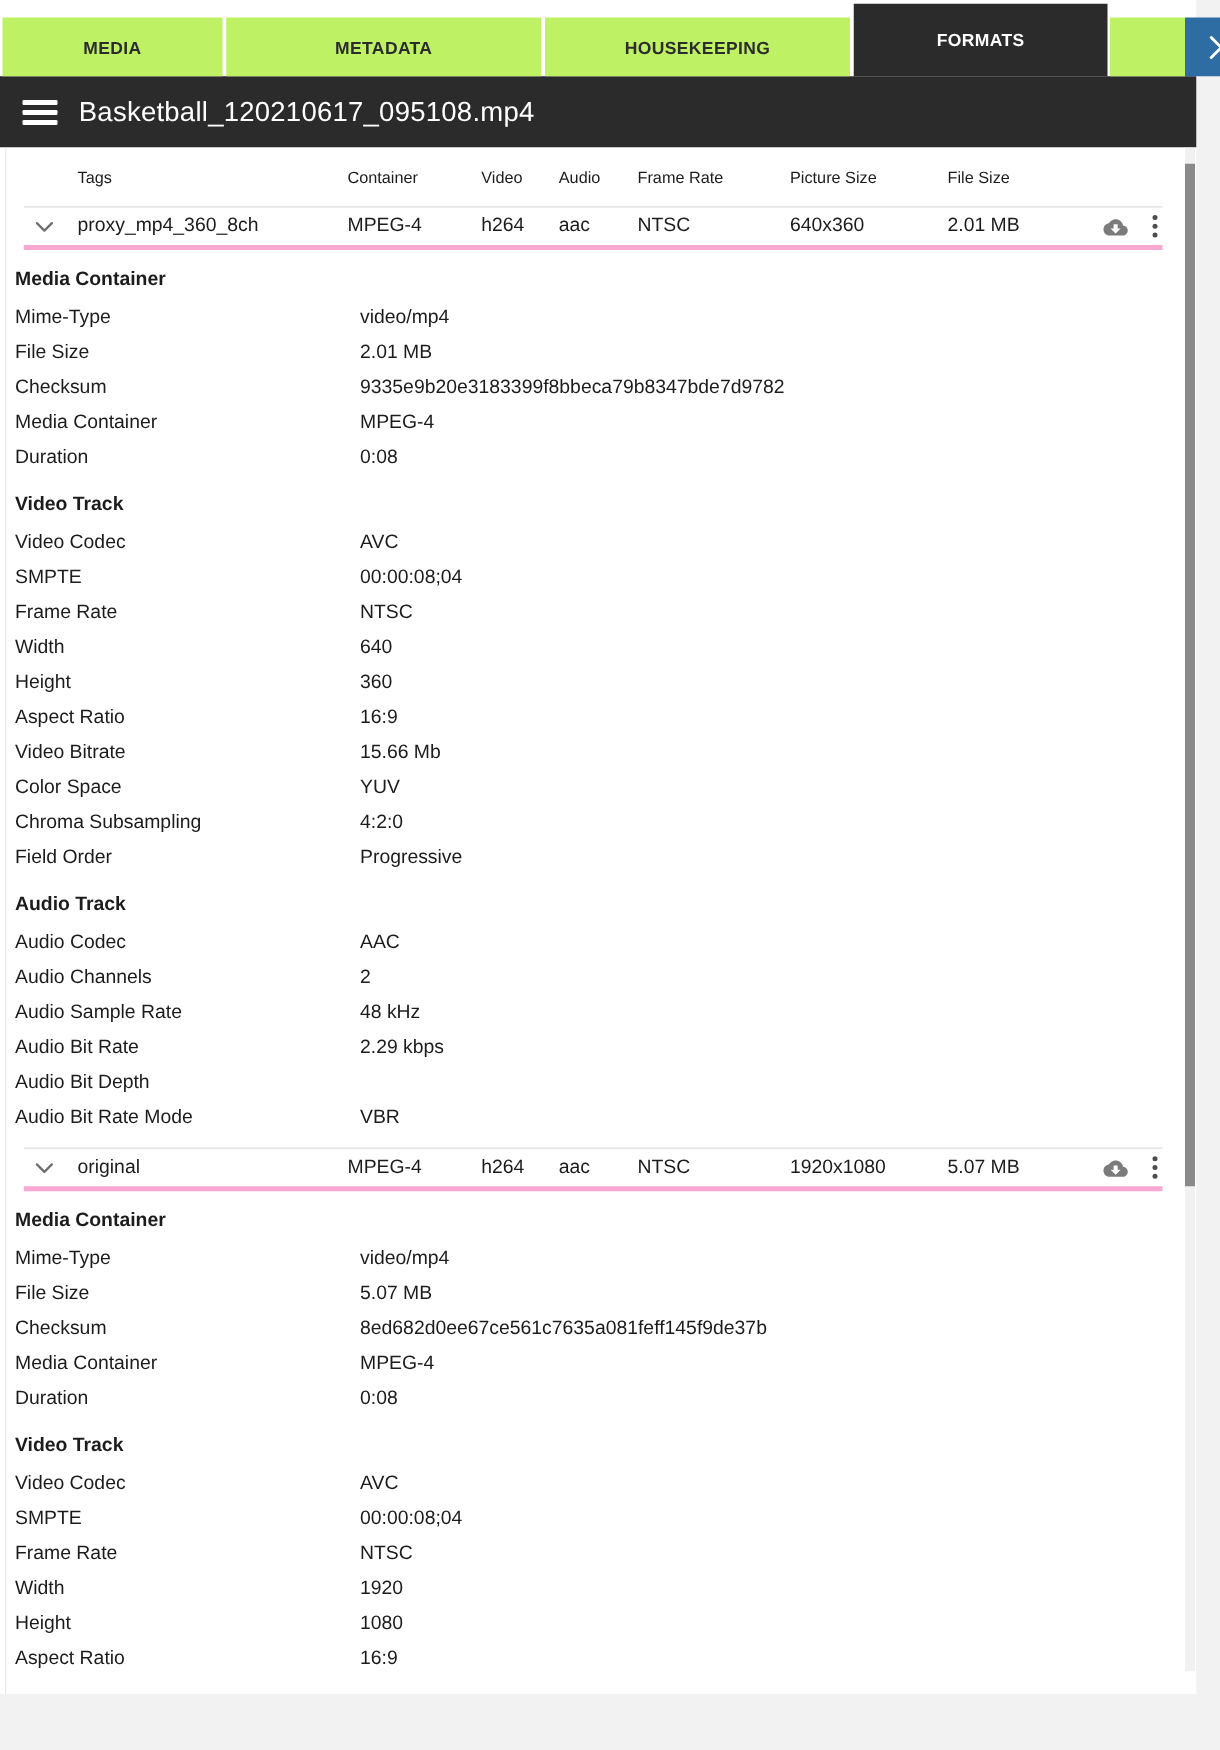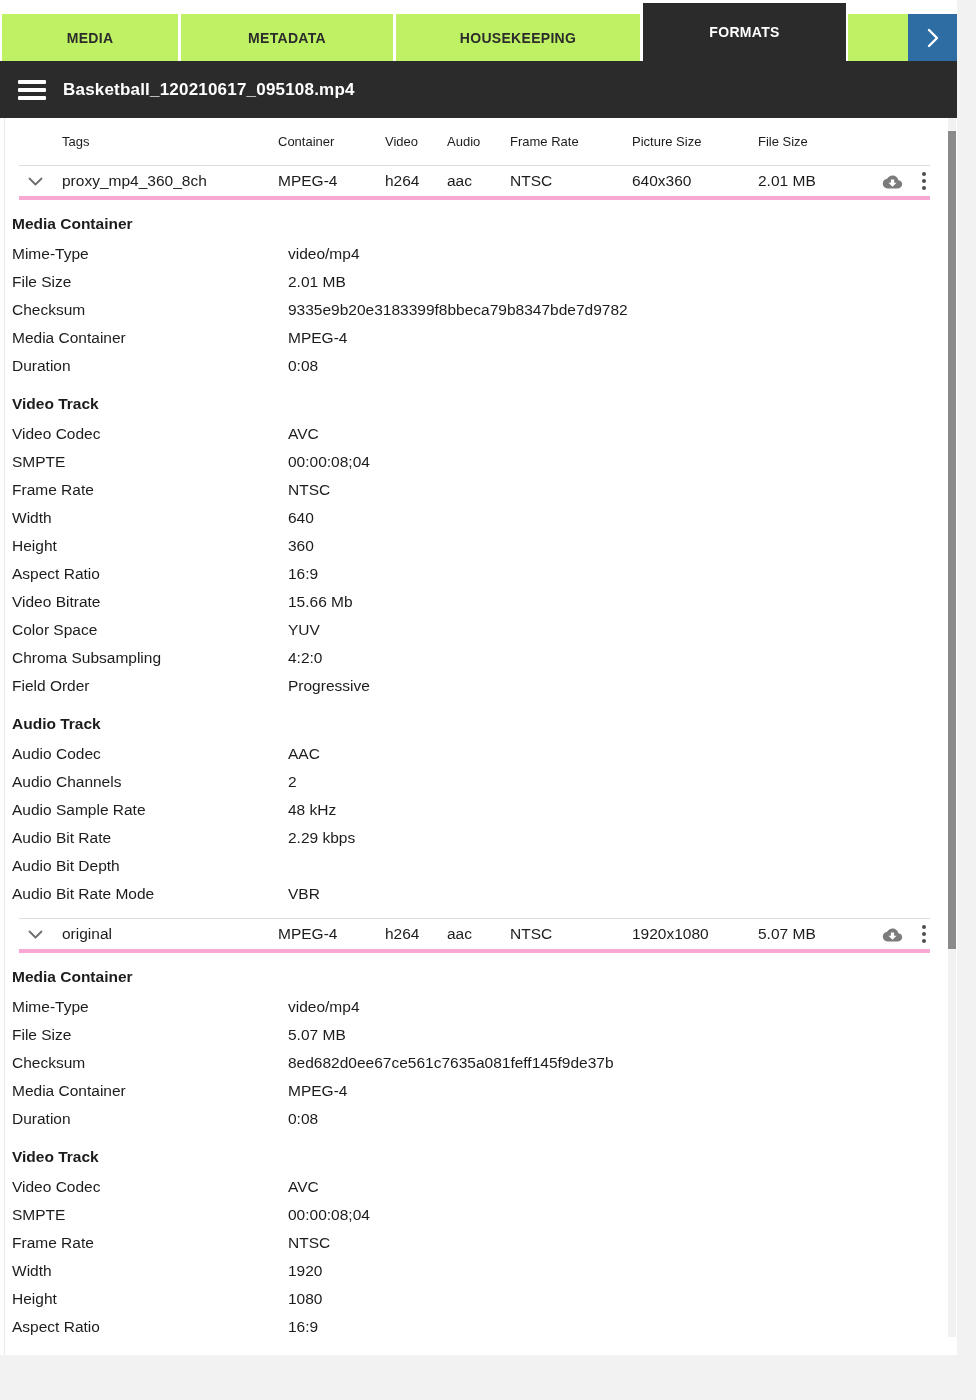--- a/index.html
+++ b/index.html
@@ -18,21 +18,21 @@
     display: flex; align-items: flex-start;
   }
   .tab {
     margin-top: 14px; height: 47px;
     background: #bef264; color: #2c2c2c;
     display: flex; align-items: center; justify-content: center;
     font-size: 14px; font-weight: 700; letter-spacing: 0.3px;
     cursor: pointer; flex: 0 0 auto;
   }
   .tab-media        { width: 176px; margin-left: 2px; }
-  .tab-metadata     { width: 212px; margin-left: 3px; }
+  .tab-metadata     { width: 252px; margin-left: 3px; }
   .tab-housekeeping { width: 244px; margin-left: 3px; }
   .tab-active {
     margin-top: 3px; height: 58px; width: 203px; margin-left: 3px;
     background: #2b2b2b; color: #ffffff;
   }
   .tab-partial { width: 60px; margin-left: 2px; }
   .tab-next {
     margin-top: 14px; height: 47px; width: 49px; flex: 0 0 auto;
     background: #2e6da4; border: none; cursor: pointer;
     display: flex; align-items: center; justify-content: center;
@@ -44,21 +44,21 @@
     display: flex; align-items: center; padding-left: 18px;
   }
   .hamburger { width: 28px; cursor: pointer; }
   .hamburger i {
     display: block; height: 4px; background: #ffffff;
     border-radius: 1px; margin-bottom: 4px;
   }
   .hamburger i:last-child { margin-bottom: 0; }
   .titlebar .doc-title {
     margin-left: 17px; color: #ffffff;
-    font-size: 17px; font-weight: 700; letter-spacing: 0.2px;
+    font-size: 22px; font-weight: 400; letter-spacing: 0.2px;
   }
 
   
   .content {
     position: relative; background: #ffffff;
     height: 1237px; overflow: hidden;
     font-size: 15.5px;
   }
   .content .left-rule {
     position: absolute; left: 4px; top: 0; bottom: 0;

